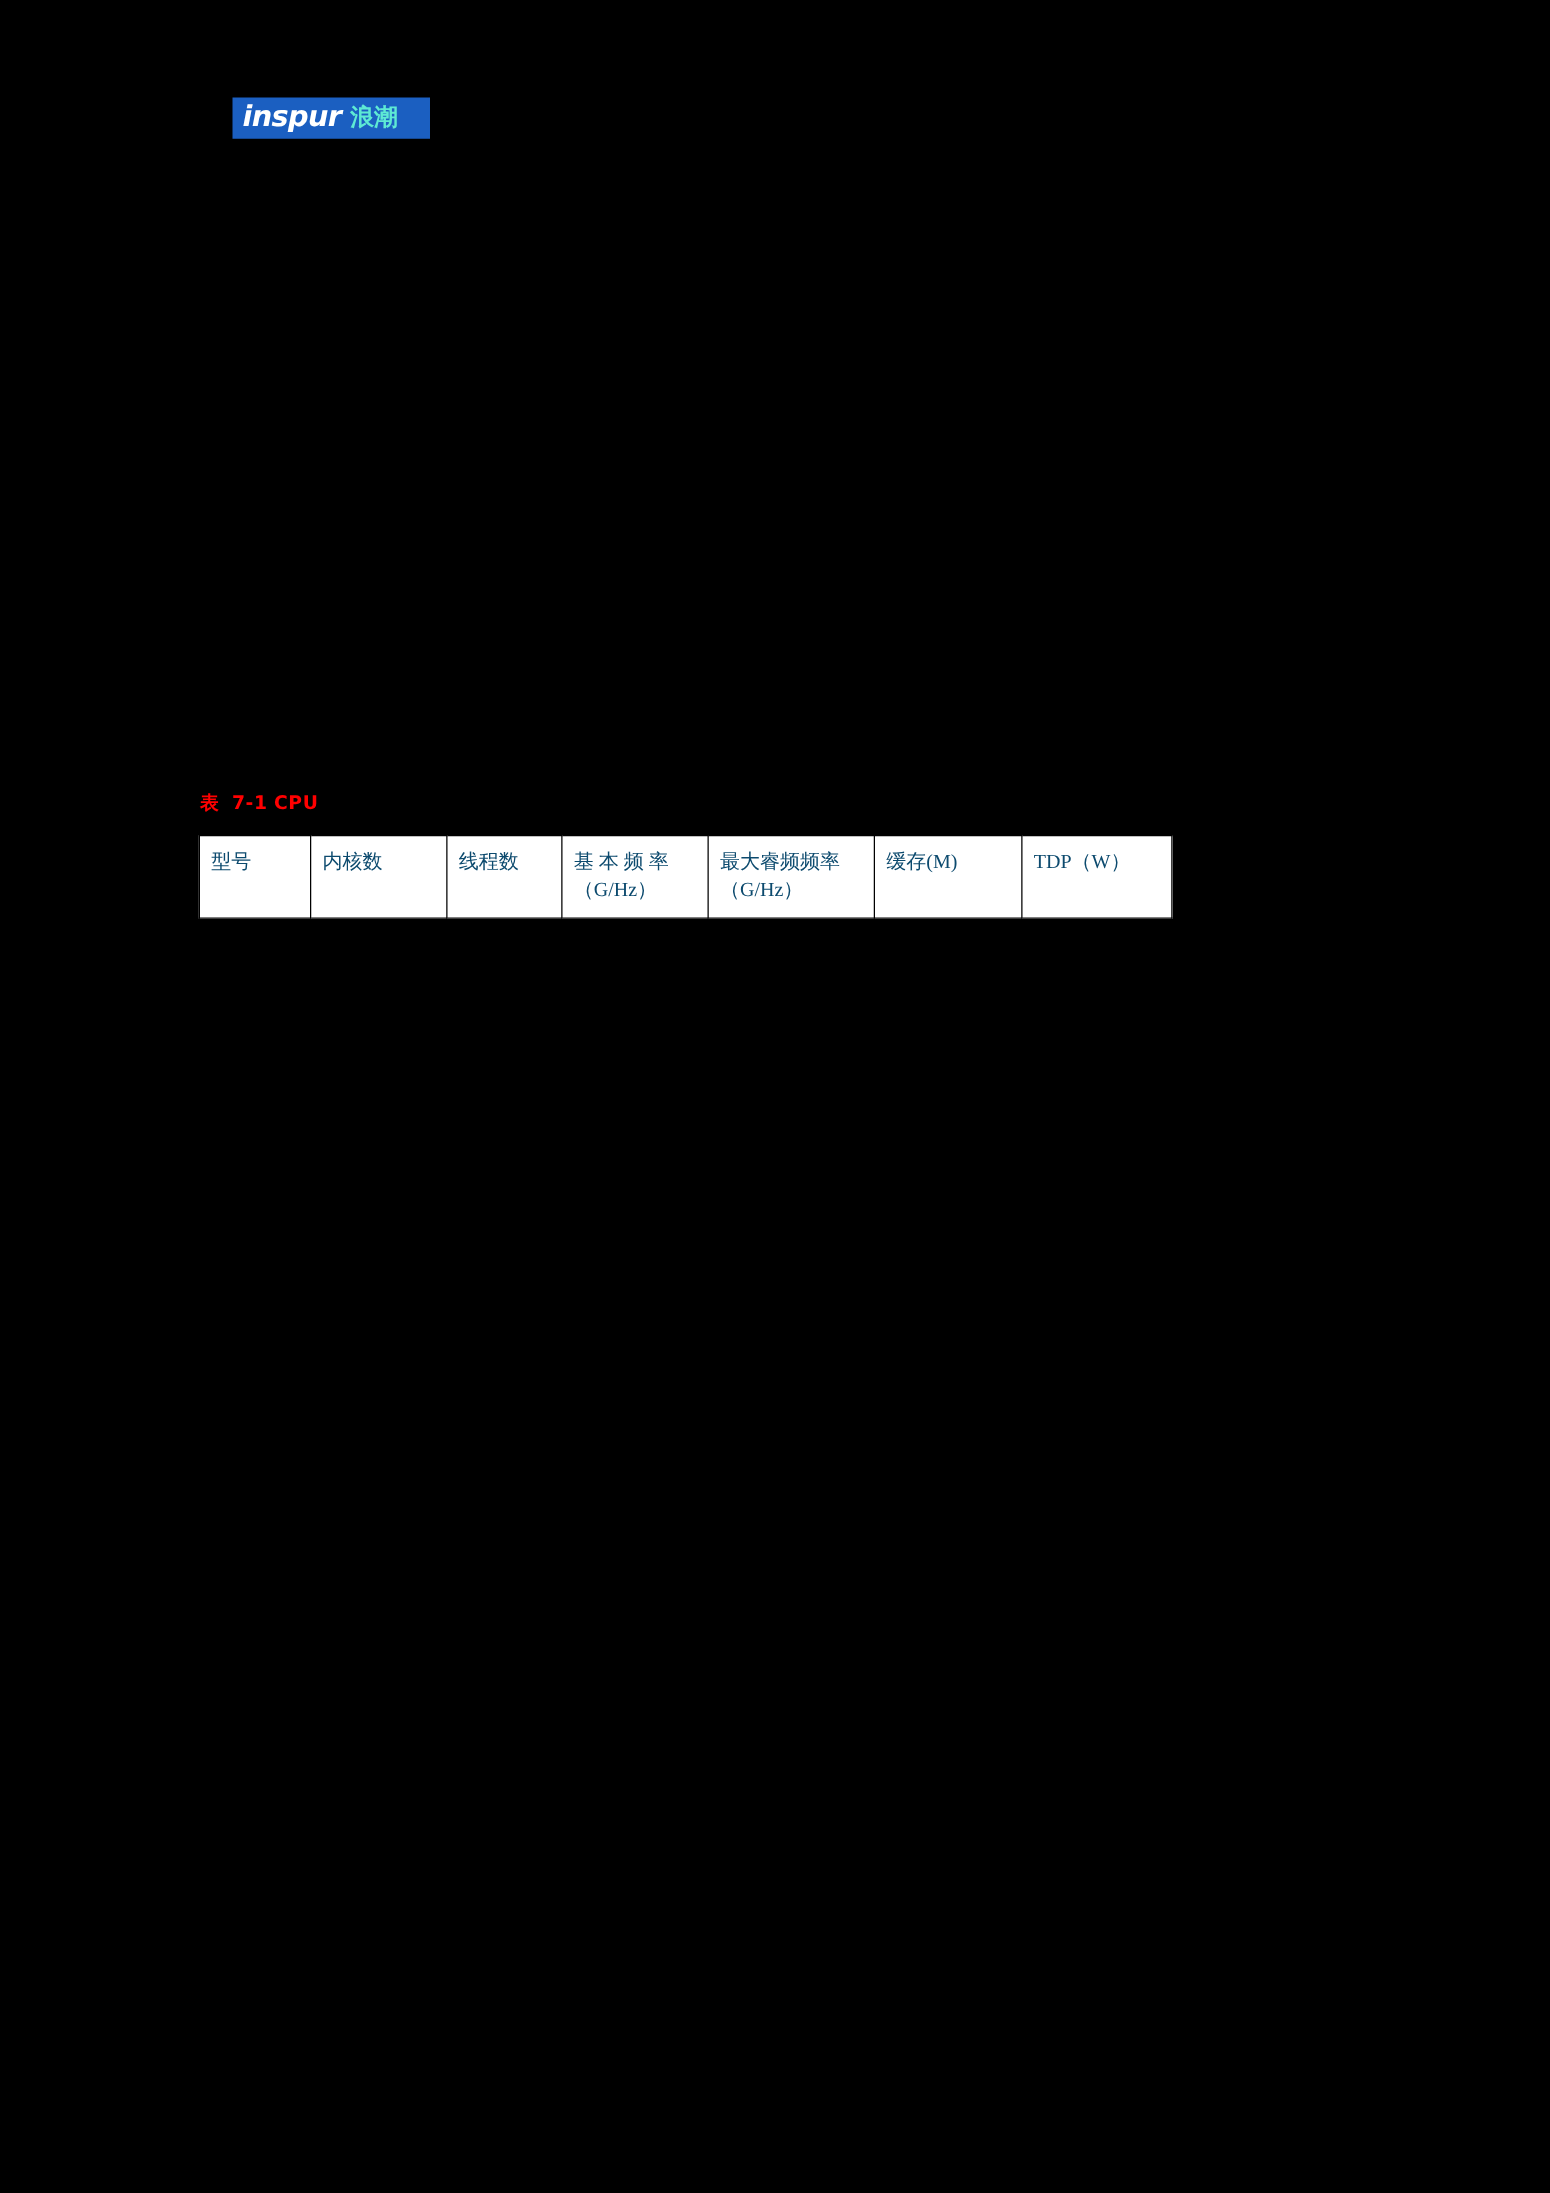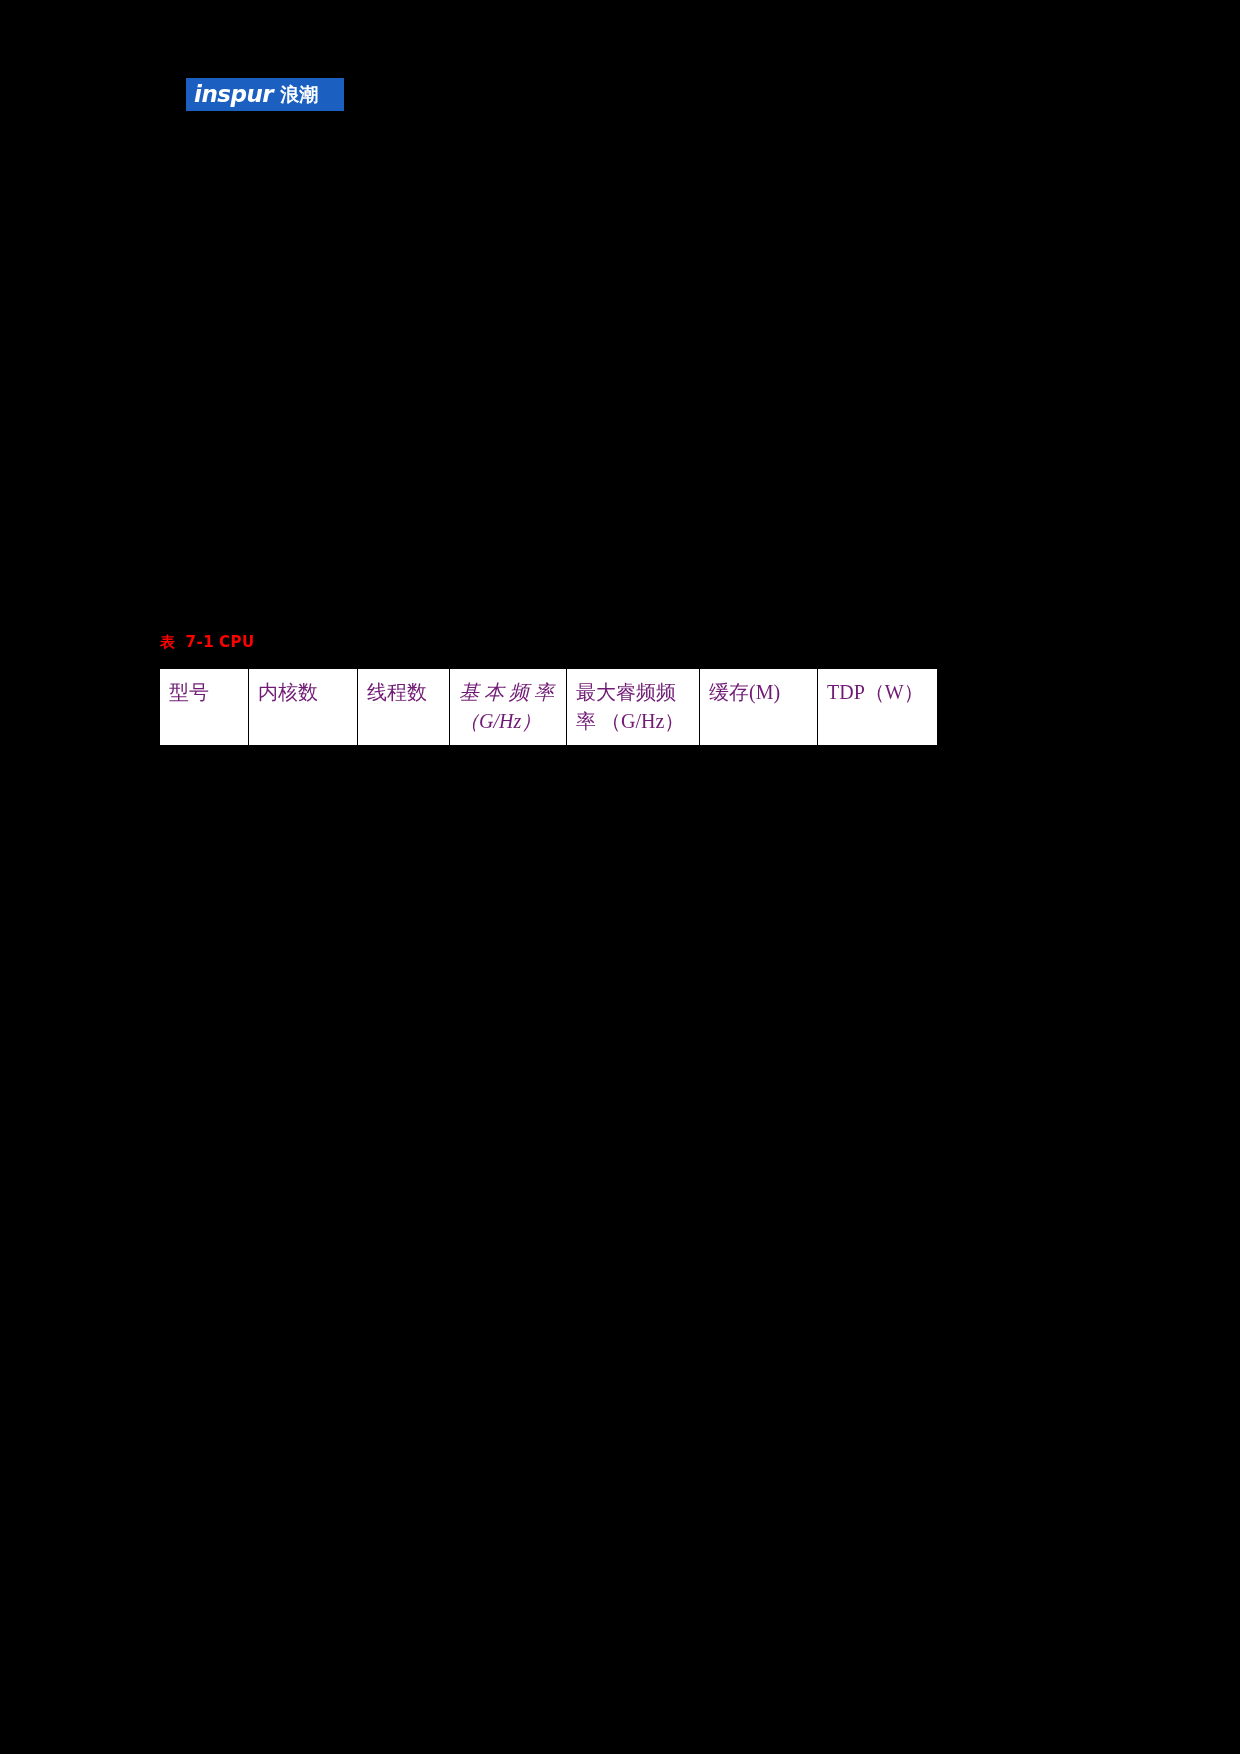--- a/index.html
+++ b/index.html
@@ -38,21 +38,21 @@
     color: #ffffff;
     font-family: "DejaVu Sans", sans-serif;
     font-style: italic;
     font-weight: 700;
     font-size: 23px;
     letter-spacing: -0.5px;
     line-height: 1;
     margin-left: 4px;
   }
   .logo-cn {
-    color: #ffffff;
+    color: #5eead4;
     font-family: "DejaVu Sans", sans-serif;
     font-weight: 700;
     font-size: 19px;
     margin-left: 7px;
     line-height: 1;
   }
 
   
   .table-caption {
     position: absolute;
@@ -78,39 +78,39 @@
     left: 159px;
     top: 668px;
     width: 766px;
     border-collapse: collapse;
     background: #ffffff;
     table-layout: fixed;
   }
   .spec-table th {
     border: 1px solid #000000;
     background: #ffffff;
-    color: #701a75;
+    color: #0c4a6e;
     font-family: "Liberation Serif", serif;
     font-weight: 400;
-    font-size: 20px;
+    font-size: 16px;
     text-align: left;
     vertical-align: top;
     padding: 9px 8px 9px 9px;
     height: 66px;
     box-sizing: border-box;
     line-height: 1.45;
   }
   .cell-justify {
     text-align: justify;
     text-align-last: justify;
   }
   .col-model    { width: 89px; }
   .col-cores    { width: 109px; }
   .col-threads  { width: 92px; }
-  .col-base     { width: 117px; font-style: italic; }
+  .col-base     { width: 117px; }
   .col-turbo    { width: 133px; margin-left: 40px; }
   .col-cache    { width: 118px; }
   .col-tdp      { width: 120px; }
 </style>
 </head>
 <body>
 
 <div class="page">
 
   <div class="logo-block">

